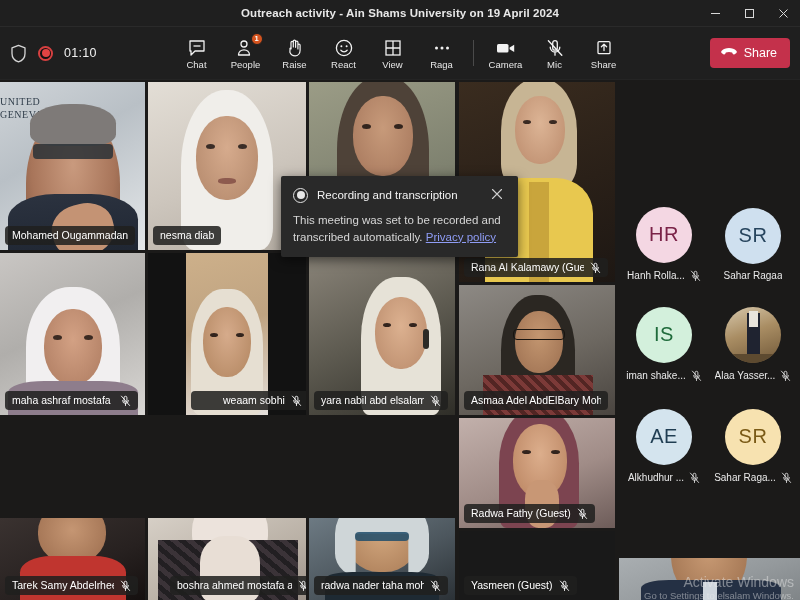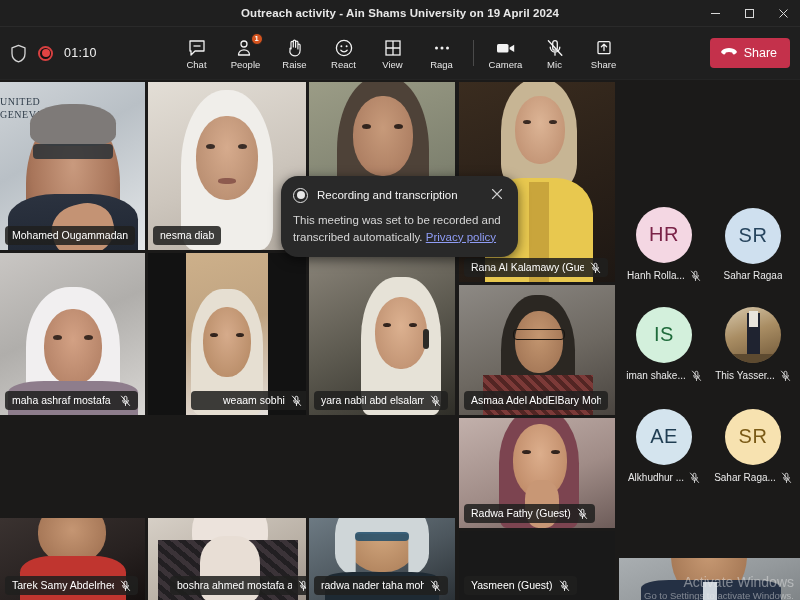--- a/index.html
+++ b/index.html
@@ -58,21 +58,21 @@
   
   .av-tile{position:absolute;display:flex;flex-direction:column;
     align-items:center;justify-content:center;gap:7px;}
   .av{width:56px;height:56px;border-radius:50%;display:flex;align-items:center;
     justify-content:center;font-size:20px;letter-spacing:.5px;overflow:hidden;}
   .av-row{display:flex;align-items:center;gap:5px;max-width:96px;}
   .av-nm{color:#eaeaea;font-size:10px;white-space:nowrap;overflow:hidden;line-height:1;}
 
   
   .notif{position:absolute;left:281px;top:96px;width:237px;background:#292929;
-    border-radius:17px;padding:10px 12px 12px 12px;box-shadow:0 3px 12px rgba(0,0,0,.55);z-index:40;}
+    border-radius:2px;padding:10px 12px 12px 12px;box-shadow:0 3px 12px rgba(0,0,0,.55);z-index:40;}
   .nt-head{display:flex;align-items:center;gap:9px;margin-bottom:8px;}
   .nt-rec{width:15px;height:15px;border-radius:50%;border:1.6px solid #e3e3e3;
     display:flex;align-items:center;justify-content:center;flex:none;}
   .nt-rec i{width:8px;height:8px;border-radius:50%;background:#e8e8e8;display:block;}
   .nt-title{color:#f1f1f1;font-size:11.5px;flex:1;}
   .nt-x{color:#cfcfcf;font-size:13px;line-height:1;padding:2px 3px;}
   .nt-body{color:#d6d6d6;font-size:11.5px;line-height:1.45;}
   .nt-link{color:#8f9cf5;text-decoration:underline;}
 
   
@@ -518,21 +518,21 @@
   </div>
 
   <div class="av-tile" style="left:711px;top:218px;width:84px;height:92px;">
     <div class="av" style="background:linear-gradient(160deg,#d8c9ad 0%,#a98d63 45%,#6f5738 100%);position:relative;">
       <div style="position:absolute;left:22px;top:6px;width:13px;height:44px;background:#1f2330;"></div>
       <div style="position:absolute;left:24px;top:4px;width:9px;height:16px;background:#e8e4dc;"></div>
       <div style="position:absolute;left:0;bottom:0;width:100%;height:9px;background:#5d4a30;"></div>
       <span></span>
     </div>
     <div class="av-row">
-      <span class="av-nm">This Yasser...</span>
+      <span class="av-nm">Alaa Yasser...</span>
       <span class="mutec">
         <svg width="11" height="12" viewBox="0 0 11 12">
             <path d="M5.5 1.3a1.4 1.4 0 011.4 1.4v3a1.4 1.4 0 01-2.8 0v-3a1.4 1.4 0 011.4-1.4z" fill="none" stroke="#dcdcdc" stroke-width=".9"></path>
             <path d="M2.6 5.5a2.9 2.9 0 005.8 0M5.5 8.4v2.1" fill="none" stroke="#dcdcdc" stroke-width=".9" stroke-linecap="round"></path>
             <path d="M1.4 1.1l8.2 9.4" stroke="#dcdcdc" stroke-width=".9" stroke-linecap="round"></path>
           </svg>
       </span>
     </div>
   </div>
 
@@ -571,21 +571,21 @@
   <div class="tile" style="left:619px;top:478px;width:181px;height:48px;">
     <div class="vid" style="background:linear-gradient(160deg,#a9aeb1 0%,#94999c 55%,#7d8285 100%);">
       <div style="position:absolute;left:52px;top:-54px;width:76px;height:96px;border-radius:46%;
         background:radial-gradient(ellipse at 50% 50%,#c89a74,#9b6e4c);"></div>
 
       <div style="position:absolute;left:22px;top:22px;width:140px;height:40px;background:#243044;border-radius:20% 20% 0 0;"></div>
       <div style="position:absolute;left:84px;top:24px;width:14px;height:20px;background:#cfd6dd;"></div>
     </div>
     <div class="wmk">
       <div class="w1">Activate Windows</div>
-      <div class="w2">Go to Settings to activate Windows.</div>
+      <div class="w2">Go to Settings to elsalam Windows.</div>
     </div>
   </div>
 
   <div class="notif">
     <div class="nt-head">
       <span class="nt-rec">
           <i></i>
         </span>
       <span class="nt-title">Recording and transcription</span>
       <span class="nt-x">

